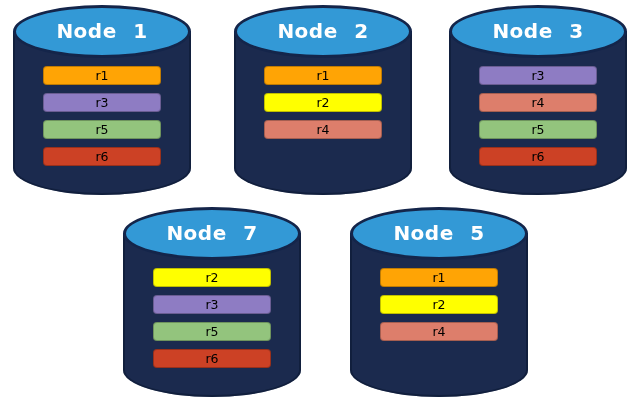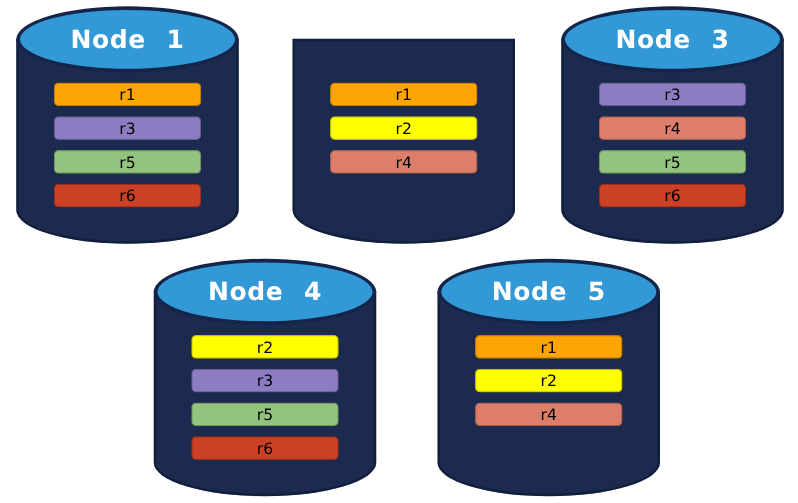--- a/index.html
+++ b/index.html
@@ -89,20 +89,23 @@
     </div>
     <div class="record-list">
         <div class="record" style="background: rgb(255, 164, 5); color: rgb(0, 0, 0);">r1</div>
         <div class="record" style="background: rgb(142, 124, 195); color: rgb(0, 0, 0);">r3</div>
         <div class="record" style="background: rgb(147, 196, 125); color: rgb(0, 0, 0);">r5</div>
         <div class="record" style="background: rgb(204, 65, 37); color: rgb(0, 0, 0);">r6</div>
       </div>
   </div>
     <div class="cylinder" style="left: 234px; top: 5px;">
     <div class="cyl-body"></div>
+    <div class="cyl-top">
+      <span class="node-title" style="color: rgb(255, 255, 255);">Node 2</span>
+    </div>
     <div class="record-list">
         <div class="record" style="background: rgb(255, 164, 5); color: rgb(0, 0, 0);">r1</div>
         <div class="record" style="background: rgb(255, 255, 0); color: rgb(0, 0, 0);">r2</div>
         <div class="record" style="background: rgb(221, 126, 107); color: rgb(0, 0, 0);">r4</div>
       </div>
   </div>
     <div class="cylinder" style="left: 449px; top: 5px;">
     <div class="cyl-body"></div>
     <div class="cyl-top">
       <span class="node-title" style="color: rgb(255, 255, 255);">Node 3</span>
@@ -110,21 +113,21 @@
     <div class="record-list">
         <div class="record" style="background: rgb(142, 124, 195); color: rgb(0, 0, 0);">r3</div>
         <div class="record" style="background: rgb(221, 126, 107); color: rgb(0, 0, 0);">r4</div>
         <div class="record" style="background: rgb(147, 196, 125); color: rgb(0, 0, 0);">r5</div>
         <div class="record" style="background: rgb(204, 65, 37); color: rgb(0, 0, 0);">r6</div>
       </div>
   </div>
     <div class="cylinder" style="left: 123px; top: 207px;">
     <div class="cyl-body"></div>
     <div class="cyl-top">
-      <span class="node-title" style="color: rgb(255, 255, 255);">Node 4</span>
+      <span class="node-title" style="color: rgb(255, 255, 255);">Node 7</span>
     </div>
     <div class="record-list">
         <div class="record" style="background: rgb(255, 255, 0); color: rgb(0, 0, 0);">r2</div>
         <div class="record" style="background: rgb(142, 124, 195); color: rgb(0, 0, 0);">r3</div>
         <div class="record" style="background: rgb(147, 196, 125); color: rgb(0, 0, 0);">r5</div>
         <div class="record" style="background: rgb(204, 65, 37); color: rgb(0, 0, 0);">r6</div>
       </div>
   </div>
     <div class="cylinder" style="left: 350px; top: 207px;">
     <div class="cyl-body"></div>

